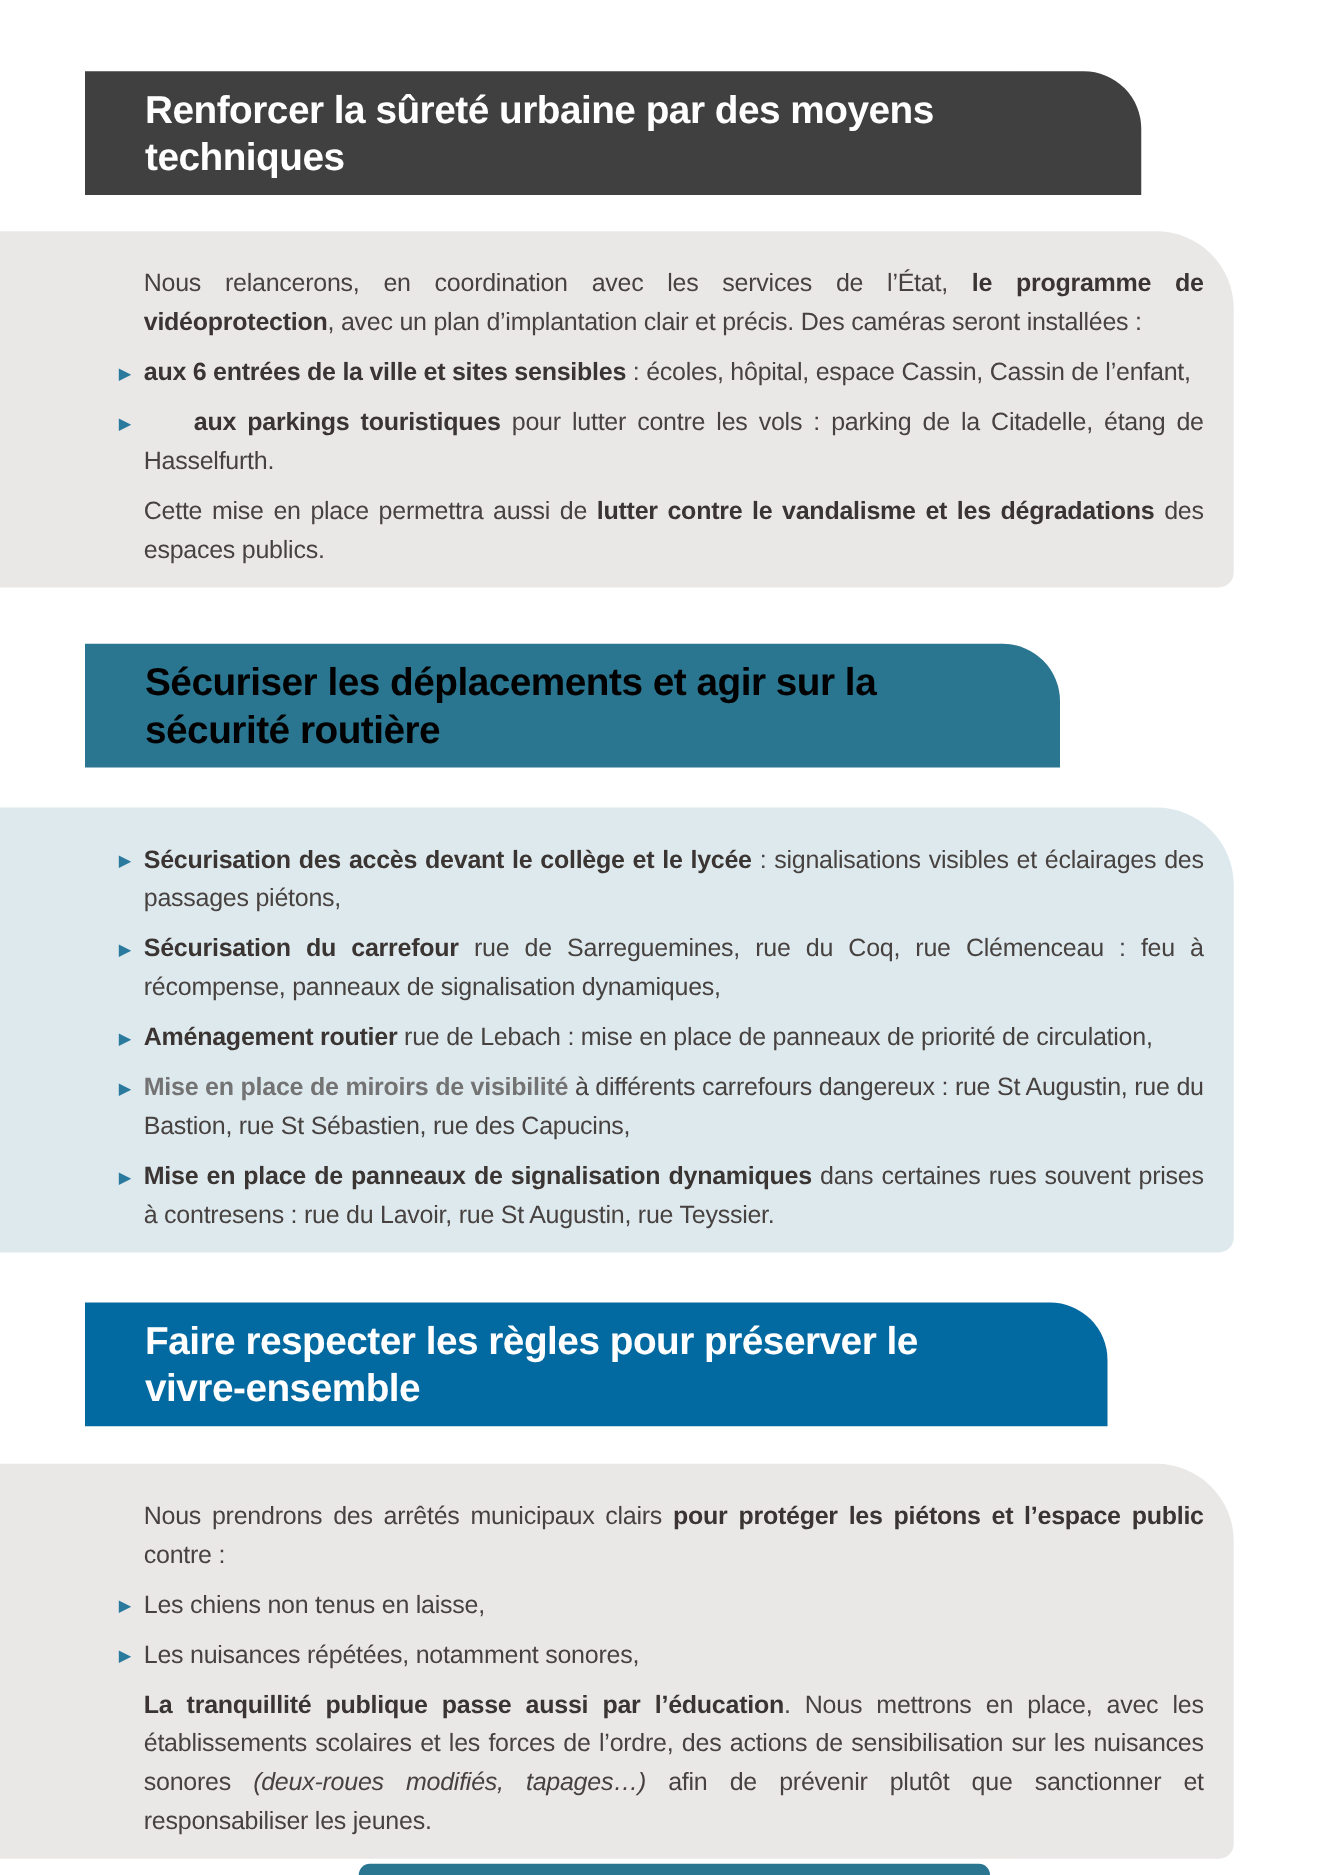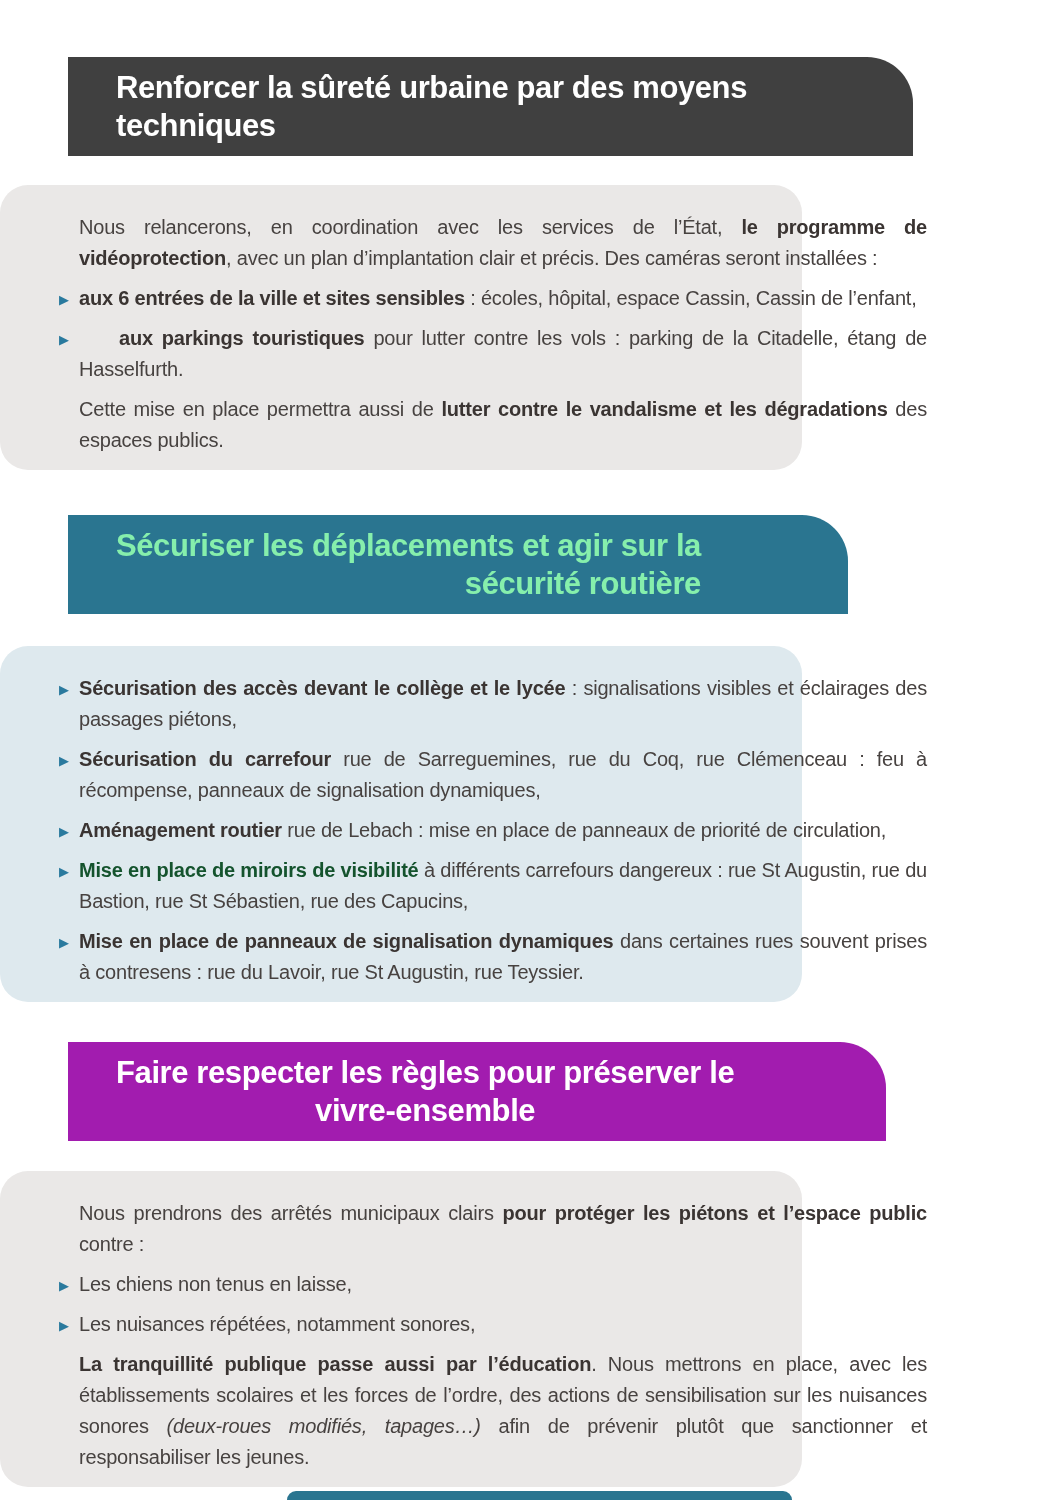--- a/index.html
+++ b/index.html
@@ -18,26 +18,25 @@
     display:flex; align-items:center;
     padding-left:48px; box-sizing:border-box;
   }
   .section-header h2 {
     margin:0;
     font-size:31px; line-height:1.2; font-weight:700;
     letter-spacing:-0.4px;
     color:#ffffff;
   }
   .section-panel {
-    width:802px;
+    width:987px;
     box-sizing:border-box;
     border-top-right-radius:62px;
     border-bottom-right-radius:12px;
-    padding:27px 24px 14px 79px;
-    border-radius:28px;
+    padding:27px 24px 14px 115px;
   }
   .section-panel .inner { width:848px; }
   
   section.section:nth-of-type(1) .section-header { margin-top:57px; width:845px; }
   section.section:nth-of-type(1) .section-panel  { margin-top:29px; min-height:275px; }
   section.section:nth-of-type(2) .section-header { margin-top:45px; width:780px; }
   section.section:nth-of-type(2) .section-panel  { margin-top:32px; min-height:338px; }
   section.section:nth-of-type(3) .section-header { margin-top:40px; width:818px; }
   section.section:nth-of-type(3) .section-panel  { margin-top:30px; min-height:290px; }
 
@@ -76,34 +75,34 @@
           <div class="inner">
             <p class="block paragraph" style="color: rgb(71, 66, 64);"><span>Nous relancerons, en coordination avec les services de l’État, </span><span class="b" style="color: rgb(58, 52, 50);">le programme de vidéoprotection</span><span>, avec un plan d’implantation clair et précis. Des caméras seront installées :</span></p>
             <p class="block bullet" style="color: rgb(71, 66, 64);"><span class="arrow" style="color: rgb(42, 122, 158);">▶</span><span class="b" style="color: rgb(58, 52, 50);">aux 6 entrées de la ville et sites sensibles</span><span> : écoles, hôpital, espace Cassin, Cassin de l’enfant,</span></p>
             <p class="block bullet" style="color: rgb(71, 66, 64);"><span class="arrow" style="color: rgb(42, 122, 158);">▶</span><span class="b" style="color: rgb(58, 52, 50); margin-left: 40px;">aux parkings touristiques</span><span> pour lutter contre les vols : parking de la Citadelle, étang de Hasselfurth.</span></p>
             <p class="block paragraph" style="color: rgb(71, 66, 64);"><span>Cette mise en place permettra aussi de </span><span class="b" style="color: rgb(58, 52, 50);">lutter contre le vandalisme et les dégradations</span><span> des espaces publics.</span></p>
           </div>
         </div>
       </section>
       <section class="section">
         <div class="section-header" style="background: rgb(42, 117, 144);">
-          <h2 style="color: #86efac; text-align: right;">Sécuriser les déplacements et agir sur la<br>sécurité routière</h2>
+          <h2 style="color: #000000;">Sécuriser les déplacements et agir sur la<br>sécurité routière</h2>
         </div>
         <div class="section-panel" style="background: rgb(222, 233, 238);">
           <div class="inner">
             <p class="block bullet" style="color: rgb(71, 66, 64);"><span class="arrow" style="color: rgb(42, 122, 158);">▶</span><span class="b" style="color: rgb(58, 52, 50);">Sécurisation des accès devant le collège et le lycée</span><span> : signalisations visibles et éclairages des passages piétons,</span></p>
             <p class="block bullet" style="color: rgb(71, 66, 64);"><span class="arrow" style="color: rgb(42, 122, 158);">▶</span><span class="b" style="color: rgb(58, 52, 50);">Sécurisation du carrefour</span><span> rue de Sarreguemines, rue du Coq, rue Clémenceau : feu à récompense, panneaux de signalisation dynamiques,</span></p>
             <p class="block bullet" style="color: rgb(71, 66, 64);"><span class="arrow" style="color: rgb(42, 122, 158);">▶</span><span class="b" style="color: rgb(58, 52, 50);">Aménagement routier</span><span> rue de Lebach : mise en place de panneaux de priorité de circulation,</span></p>
-            <p class="block bullet" style="color: rgb(71, 66, 64);"><span class="arrow" style="color: rgb(42, 122, 158);">▶</span><span class="b" style="color: #14532d;">Mise en place de miroirs de visibilité</span><span> à différents carrefours dangereux : rue St Augustin, rue du Bastion, rue St Sébastien, rue des Capucins,</span></p>
+            <p class="block bullet" style="color: rgb(71, 66, 64);"><span class="arrow" style="color: rgb(42, 122, 158);">▶</span><span class="b" style="color: #737373;">Mise en place de miroirs de visibilité</span><span> à différents carrefours dangereux : rue St Augustin, rue du Bastion, rue St Sébastien, rue des Capucins,</span></p>
             <p class="block bullet" style="color: rgb(71, 66, 64);"><span class="arrow" style="color: rgb(42, 122, 158);">▶</span><span class="b" style="color: rgb(58, 52, 50);">Mise en place de panneaux de signalisation dynamiques</span><span> dans certaines rues souvent prises à contresens : rue du Lavoir, rue St Augustin, rue Teyssier.</span></p>
           </div>
         </div>
       </section>
       <section class="section">
-        <div class="section-header" style="background: #a21caf; text-align: center;">
+        <div class="section-header" style="background: #0369a1;">
           <h2 style="color: rgb(255, 255, 255);">Faire respecter les règles pour préserver le<br>vivre-ensemble</h2>
         </div>
         <div class="section-panel" style="background: rgb(234, 232, 231);">
           <div class="inner">
             <p class="block paragraph" style="color: rgb(71, 66, 64);"><span>Nous prendrons des arrêtés municipaux clairs </span><span class="b" style="color: rgb(58, 52, 50);">pour protéger les piétons et l’espace public</span><span> contre :</span></p>
             <p class="block bullet" style="color: rgb(71, 66, 64);"><span class="arrow" style="color: rgb(42, 122, 158);">▶</span><span>Les chiens non tenus en laisse,</span></p>
             <p class="block bullet" style="color: rgb(71, 66, 64);"><span class="arrow" style="color: rgb(42, 122, 158);">▶</span><span>Les nuisances répétées, notamment sonores,</span></p>
             <p class="block paragraph" style="color: rgb(71, 66, 64);"><span class="b" style="color: rgb(58, 52, 50);">La tranquillité publique passe aussi par l’éducation</span><span>. Nous mettrons en place, avec les établissements scolaires et les forces de l’ordre, des actions de sensibilisation sur les nuisances sonores </span><span class="i">(deux-roues modifiés, tapages…)</span><span> afin de prévenir plutôt que sanctionner et responsabiliser les jeunes.</span></p>
           </div>
         </div>

